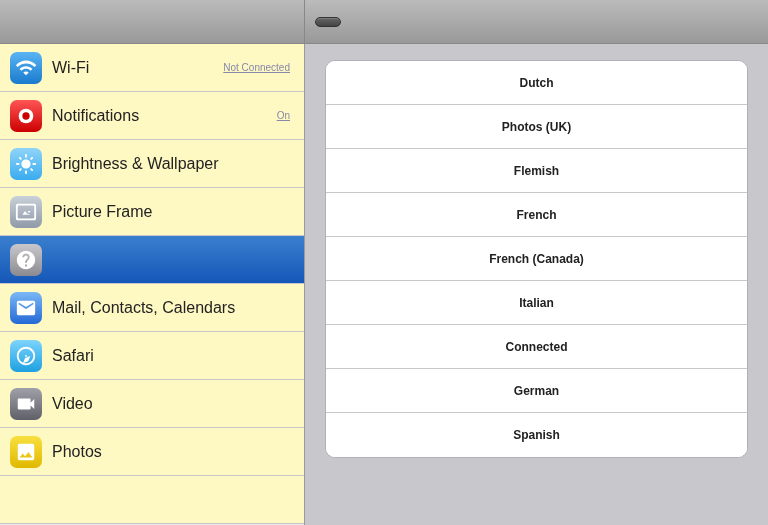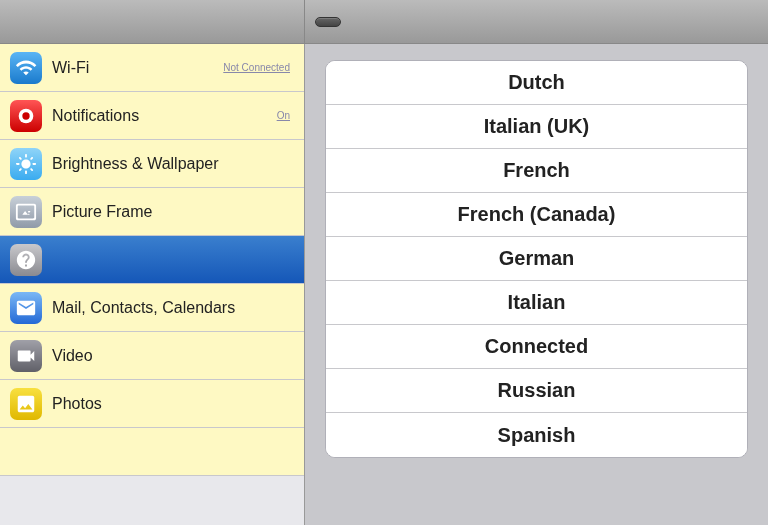--- a/index.html
+++ b/index.html
@@ -171,21 +171,21 @@
       cursor: pointer;
       background: #fff;
       padding: 0 16px;
     }
 
     .keyboard-item:last-child {
       border-bottom: none;
     }
 
     .keyboard-item span {
-      font-size: 20px;
+      font-size: 12px;
       font-weight: 600;
       color: #222;
     }
 
     
     .icon-svg {
       width: 22px;
       height: 22px;
       fill: white;
     }
@@ -251,20 +251,28 @@
       </div>
       <div class="sidebar-item">
         <div class="item-icon icon-mail">
           <svg class="icon-svg" viewBox="0 0 24 24">
             <path d="M20 4H4c-1.1 0-2 .9-2 2v12c0 1.1.9 2 2 2h16c1.1 0 2-.9 2-2V6c0-1.1-.9-2-2-2zm0 4l-8 5-8-5V6l8 5 8-5v2z"></path>
           </svg>
         </div>
         <span class="item-label">Mail, Contacts, Calendars</span>
       </div>
       <div class="sidebar-item">
+        <div class="item-icon icon-safari">
+          <svg class="icon-svg" viewBox="0 0 24 24">
+            <path d="M12 2C6.48 2 2 6.48 2 12s4.48 10 10 10 10-4.48 10-10S17.52 2 12 2zm0 18c-4.41 0-8-3.59-8-8s3.59-8 8-8 8 3.59 8 8-3.59 8-8 8zm-1-5.74l5.74-2.3-2.3 5.74-5.74 2.3 2.3-5.74zM12 11c-.55 0-1 .45-1 1s.45 1 1 1 1-.45 1-1-.45-1-1-1z"></path>
+          </svg>
+        </div>
+        <span class="item-label">Safari</span>
+      </div>
+      <div class="sidebar-item">
         <div class="item-icon icon-video">
           <svg class="icon-svg" viewBox="0 0 24 24">
             <path d="M17 10.5V7c0-.55-.45-1-1-1H4c-.55 0-1 .45-1 1v10c0 .55.45 1 1 1h12c.55 0 1-.45 1-1v-3.5l4 4v-11l-4 4z"></path>
           </svg>
         </div>
         <span class="item-label">Video</span>
       </div>
       <div class="sidebar-item">
         <div class="item-icon icon-photos">
           <svg class="icon-svg" viewBox="0 0 24 24">
@@ -276,38 +284,38 @@
       <div class="sidebar-item"></div>
     </div>
 
   <div class="right-panel">
     <div class="keyboard-list">
 
     <div class="keyboard-item">
           <span>Dutch</span>
         </div>
         <div class="keyboard-item">
-          <span>Italian (UK)</span>
+          <span>Photos (UK)</span>
+        </div>
+        <div class="keyboard-item">
+          <span>Flemish</span>
         </div>
         <div class="keyboard-item">
           <span>French</span>
         </div>
         <div class="keyboard-item">
           <span>French (Canada)</span>
         </div>
         <div class="keyboard-item">
+          <span>Italian</span>
+        </div>
+        <div class="keyboard-item">
+          <span>Connected</span>
+        </div>
+        <div class="keyboard-item">
           <span>German</span>
-        </div>
-        <div class="keyboard-item">
-          <span>Italian</span>
-        </div>
-        <div class="keyboard-item">
-          <span>Connected</span>
-        </div>
-        <div class="keyboard-item">
-          <span>Russian</span>
         </div>
         <div class="keyboard-item">
           <span>Spanish</span>
         </div>
       </div>
   </div>
 </div>
 
 </body></html>

